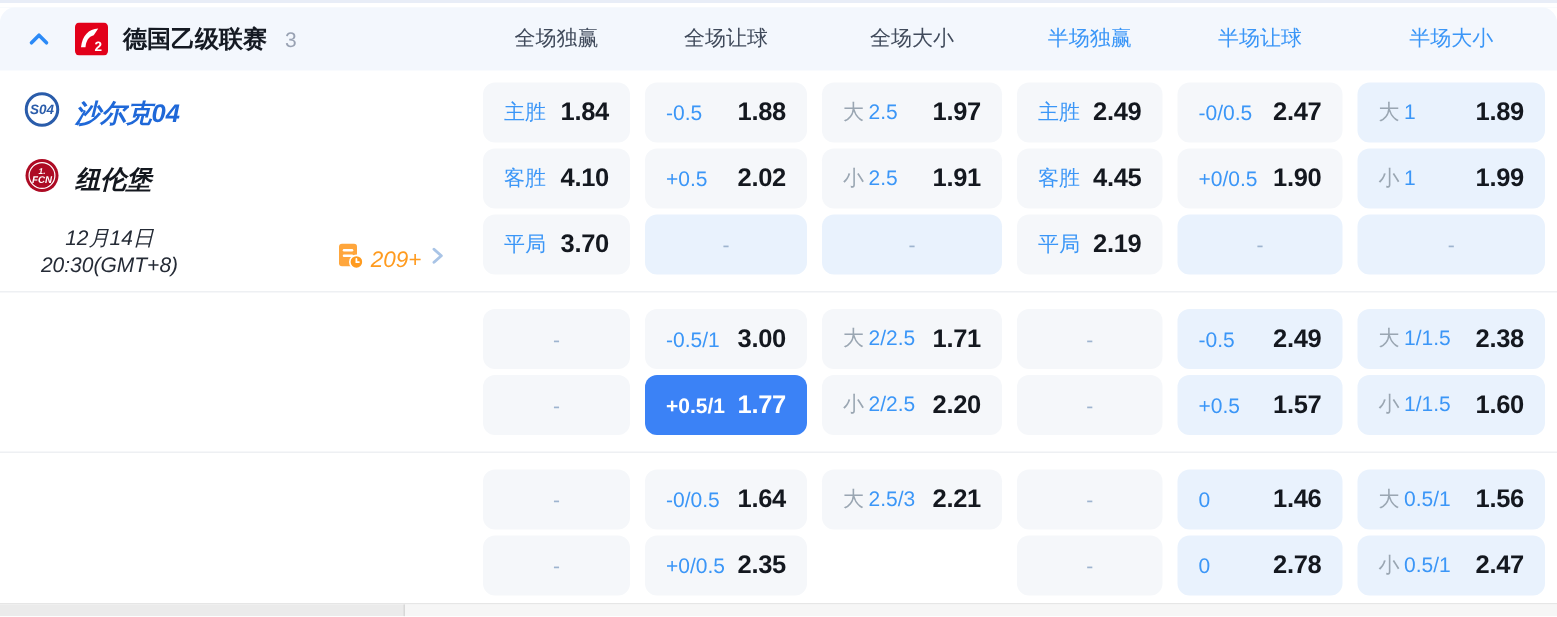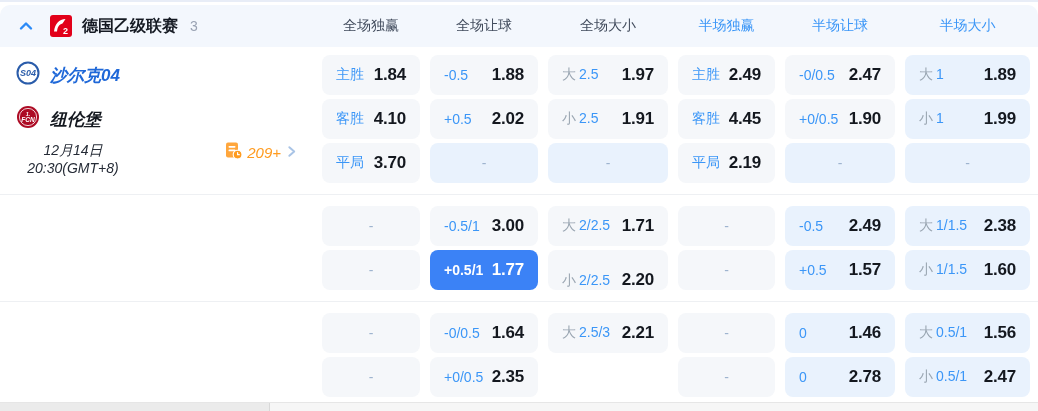--- a/index.html
+++ b/index.html
@@ -19,21 +19,21 @@
   .league-count { margin-left:12px; font-size:14px; color:#99a2b3; }
   .col-head { text-align:center; font-size:14px; }
   .col-head.ft { color:#414b5c; }
   .col-head.ht { color:#3b96f7; }
 
   .odds-grid { padding-top:6px; grid-template-rows:44px 44px 44px 19px 44px 44px 19px 44px 44px; align-items:center; }
   .match-info { grid-column:1; grid-row:1 / span 3; align-self:stretch; display:flex; flex-direction:column;font-style:italic; }
   .team-row { height:44px; display:flex; align-items:center; gap:10px; padding-left:16px; }
   .team-name { font-size:17px; font-weight:700; color:#14181f; }
   .team-name.home { color:#1f68d8; }
-  .meta-row { height:44px; display:flex; align-items:flex-start; }
+  .meta-row { height:44px; display:flex; align-items:flex-end; }
   .datetime { width:142px; margin-left:2px; text-align:center; font-size:14px; line-height:18px; color:#252b36; }
   .more-markets { margin-left:auto; margin-right:14px; display:flex; align-items:center; gap:4px; cursor:pointer; }
   .more-label { font-size:15px; color:#ff9b1f; }
 
   .cell { height:40px; border-radius:8px; display:flex; align-items:center; justify-content:space-between; padding:0 14px; cursor:pointer; }
   .cell.gray { background:#f5f7fa; }
   .cell.blue { background:#e9f2fd; }
   .cell.selected { background:#3b82f6; }
   .cell .lbl { font-size:14px; white-space:nowrap; }
   .cell .l1 { color:#9aa6b2; margin-right:3px; }
@@ -219,21 +219,21 @@
         <span class="lbl"><span class="l1">大</span><span class="l2">1/1.5</span></span>
         <span class="val">2.38</span>
       </div>
       <div class="cell gray dashcell" style="grid-area: 6 / 2;">
         <span class="dash-glyph">-</span>
       </div>
       <div class="cell selected" style="grid-area: 6 / 3;">
         <span class="lbl"><span class="l2">+0.5/1</span></span>
         <span class="val">1.77</span>
       </div>
-      <div class="cell gray" style="grid-area: 6 / 4; align-items: flex-end;">
+      <div class="cell gray" style="grid-area: 6 / 4;">
         <span class="lbl"><span class="l1">小</span><span class="l2">2/2.5</span></span>
         <span class="val">2.20</span>
       </div>
       <div class="cell gray dashcell" style="grid-area: 6 / 5;">
         <span class="dash-glyph">-</span>
       </div>
       <div class="cell blue" style="grid-area: 6 / 6;">
         <span class="lbl"><span class="l2">+0.5</span></span>
         <span class="val">1.57</span>
       </div>

